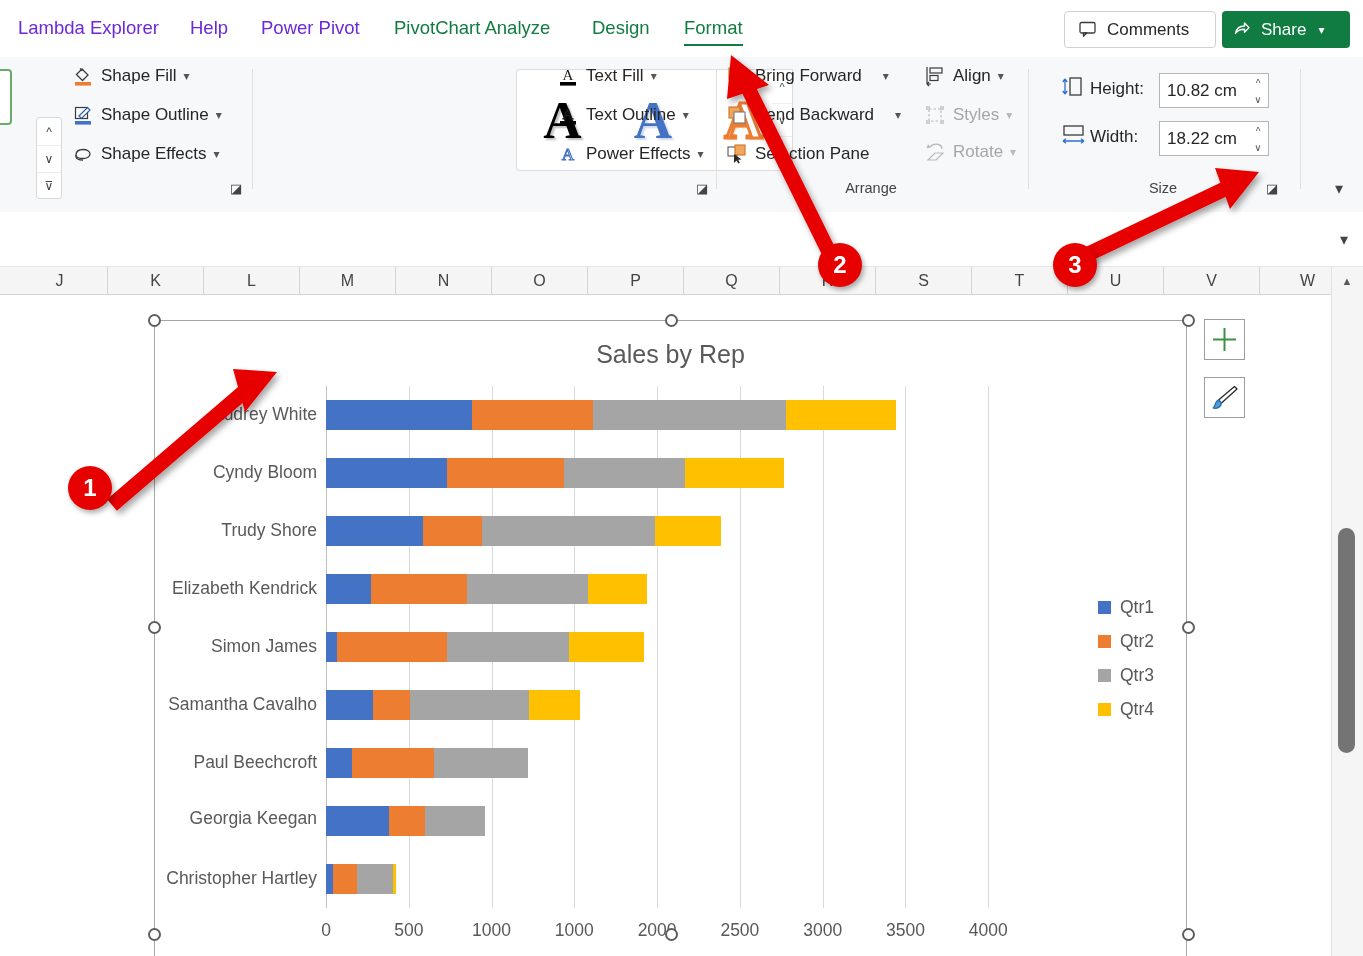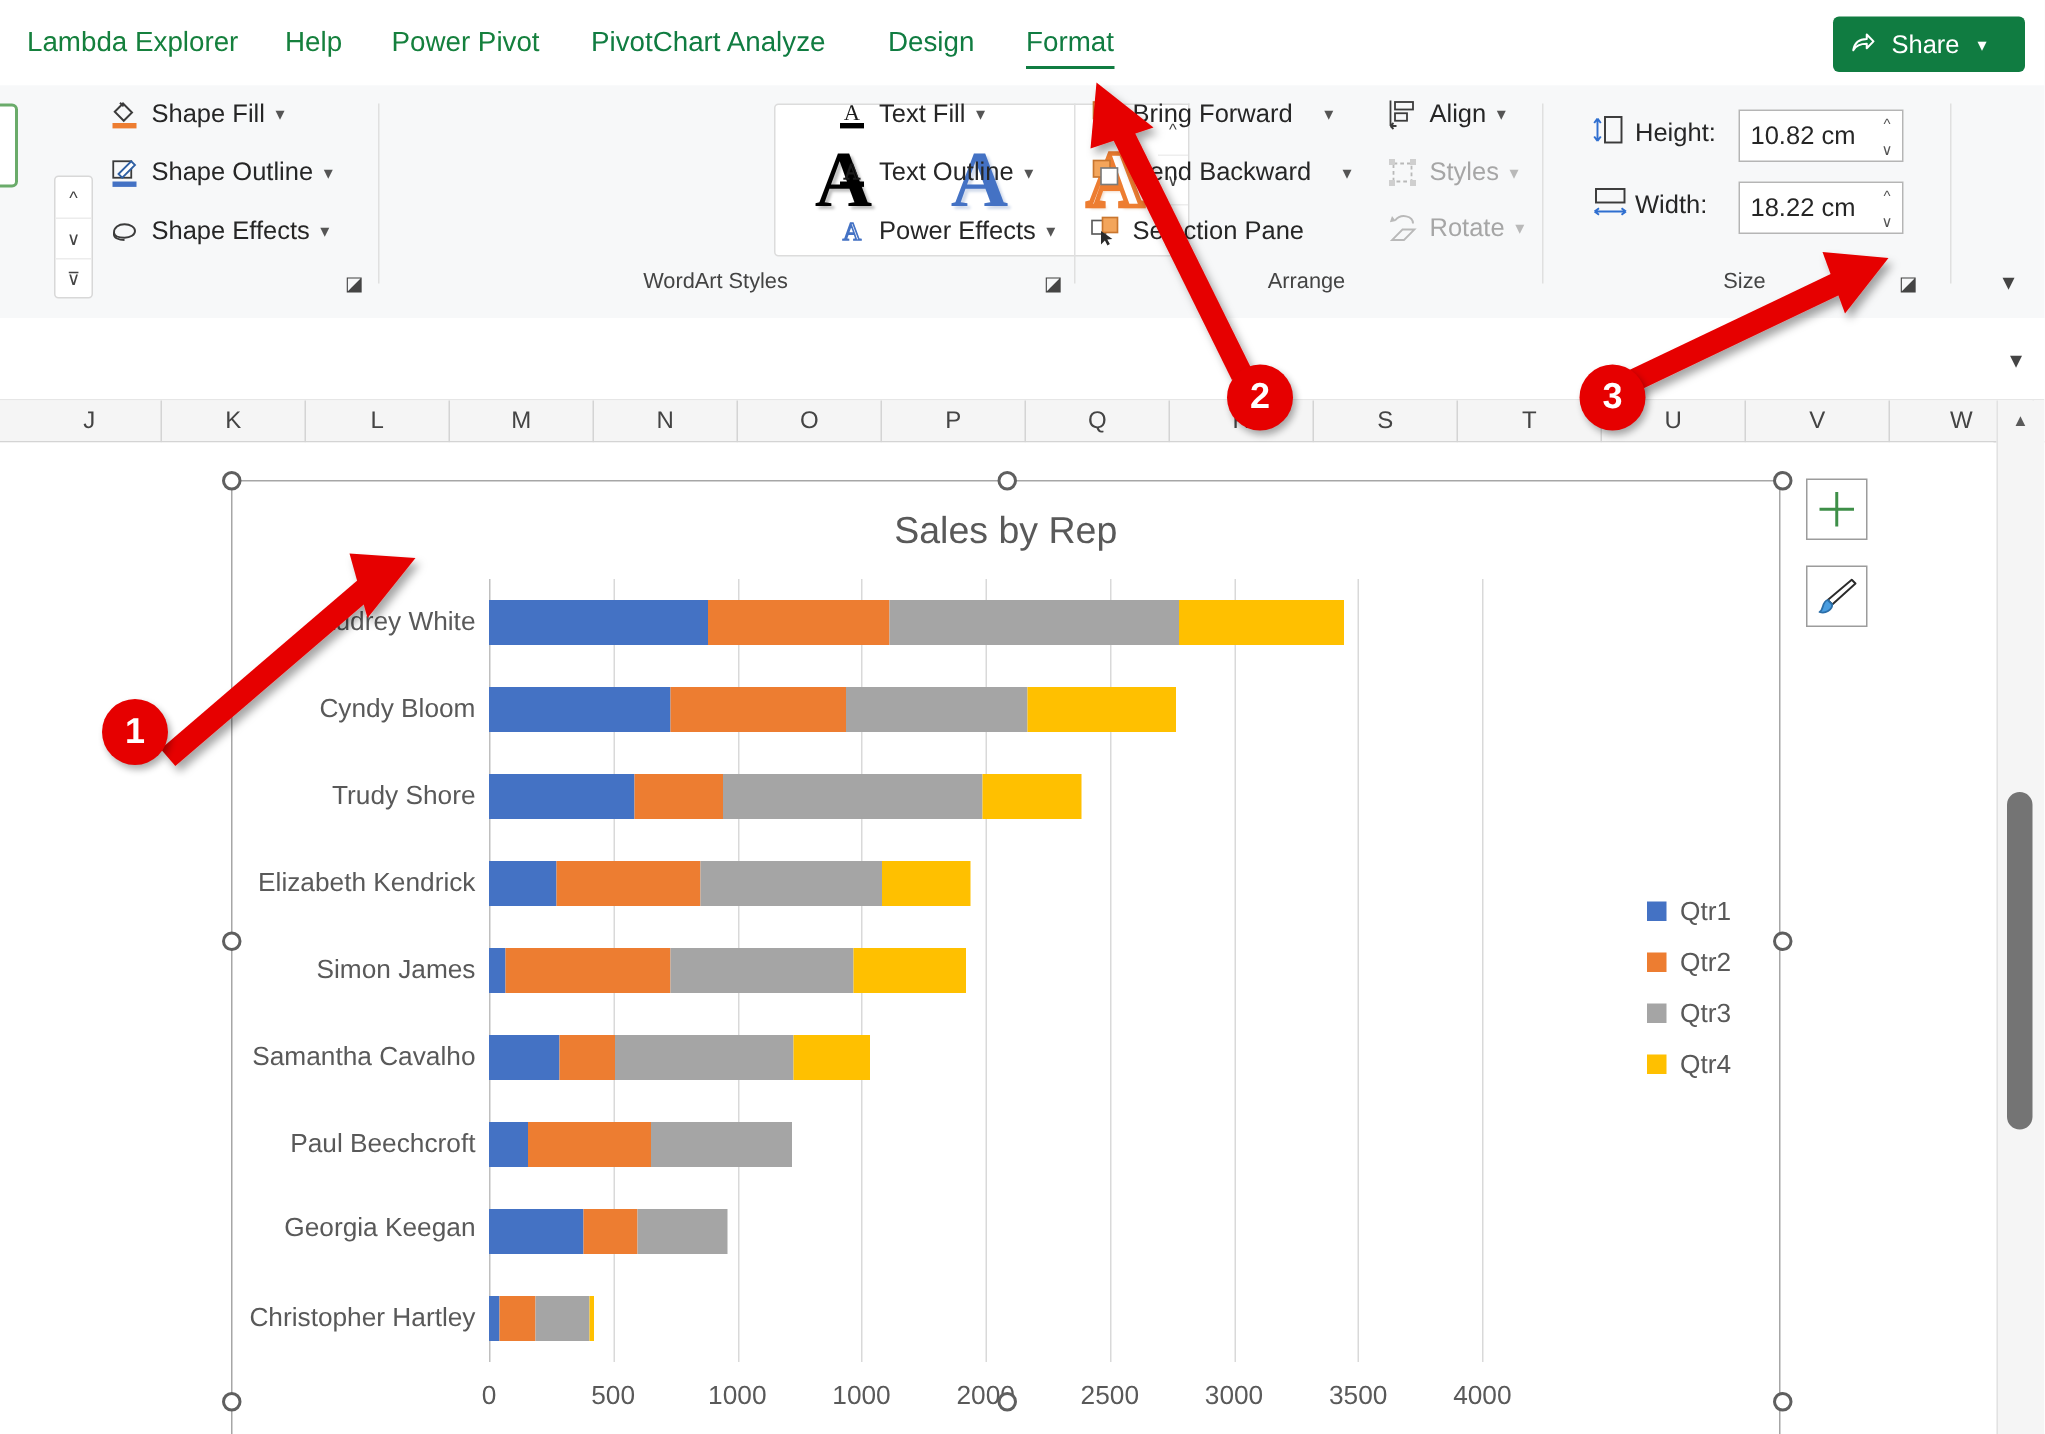--- a/index.html
+++ b/index.html
@@ -7,21 +7,21 @@
   body {
     width:1363px; height:956px; position:relative;
     font-family:"Liberation Sans", sans-serif;
     background:#ffffff; overflow:hidden;
     -webkit-font-smoothing:antialiased;
   }
 
   
   #ribbon-area { position:absolute; left:0; top:0; width:1363px; height:212px; background:#f7f8f9; }
   #tabbar { position:absolute; left:0; top:0; width:1363px; height:57px; background:#ffffff; }
-  .tab { position:absolute; top:17px; font-size:18.5px; color:#15803d; white-space:nowrap; cursor:default; }
+  .tab { position:absolute; top:17px; font-size:18.5px; color:#6d28d9; white-space:nowrap; cursor:default; }
   .tab.green { color:#107c41; }
   .tab.active { color:#107c41; }
   .tab.active::after {
     content:""; position:absolute; left:0; right:0; bottom:-7px; height:2.5px; background:#107c41;
   }
 
   #comments-btn {
     position:absolute; left:1064px; top:11px; width:152px; height:37px;
     border:1px solid #d0d0d0; border-radius:4px; background:#ffffff;
     display:flex; align-items:center; gap:7px; padding-left:13px;
@@ -127,20 +127,29 @@
 <div id="ribbon-area">
 
   <div id="tabbar">
     <div class="tab" style="left:18px">Lambda Explorer</div>
     <div class="tab" style="left:190px">Help</div>
     <div class="tab" style="left:261px">Power Pivot</div>
     <div class="tab green" style="left:394px">PivotChart Analyze</div>
     <div class="tab green" style="left:592px">Design</div>
     <div class="tab active" style="left:684px">Format</div>
 
+    <div id="comments-btn">
+      <span class="ico">
+        <svg width="19" height="19" viewBox="0 0 19 19">
+            <rect x="2" y="3.5" width="15" height="10.5" rx="1.5" fill="none" stroke="#3b3b3b" stroke-width="1.3"></rect>
+            <path d="M5.5 14 L5.5 17.3 L8.8 14 Z" fill="#ffffff" stroke="#3b3b3b" stroke-width="1.3" stroke-linejoin="round"></path>
+          </svg>
+      </span>
+      <span>Comments</span>
+    </div>
 
     <div id="share-btn">
       <span class="ico">
         <svg width="18" height="18" viewBox="0 0 18 18">
             <path d="M2.5 14.5 C3.5 8.5 8 7 11.5 7 L11.5 4 L16 8.6 L11.5 13.2 L11.5 10.2 C8 10.2 4.5 11 2.5 14.5 Z" fill="none" stroke="#ffffff" stroke-width="1.35" stroke-linejoin="round"></path>
           </svg>
       </span>
       <span>Share</span>
       <span class="chev" style="color:#fff;margin-left:6px">▾</span>
     </div>
@@ -229,21 +238,20 @@
       <div class="ritem" style="left:305px;top:86px;">
         <span class="ico">
           <svg width="22" height="22" viewBox="0 0 22 22">
               <text x="11" y="17" font-size="17" font-family="Liberation Serif, serif" text-anchor="middle" fill="#ffffff" stroke="#4472c4" stroke-width="1.1">A</text>
             </svg>
         </span>
         <span>Power Effects</span>
         <span class="chev">▾</span>
       </div>
 
-      <div class="rgroup-label" style="left:0;width:450px;">WordArt Styles</div>
       <div class="dlg" style="left:444px;">◪</div>
     </div>
 
     <div class="rsep" style="left:716px;"></div>
 
     <div class="rgroup" style="left:716px;width:310px;">
       <div class="ritem" style="left:10px;top:8px;">
         <span class="ico">
           <svg width="22" height="22" viewBox="0 0 22 22">
               <rect x="8" y="8" width="11" height="11" fill="#ffffff" stroke="#7a7a7a" stroke-width="1.1"></rect>

